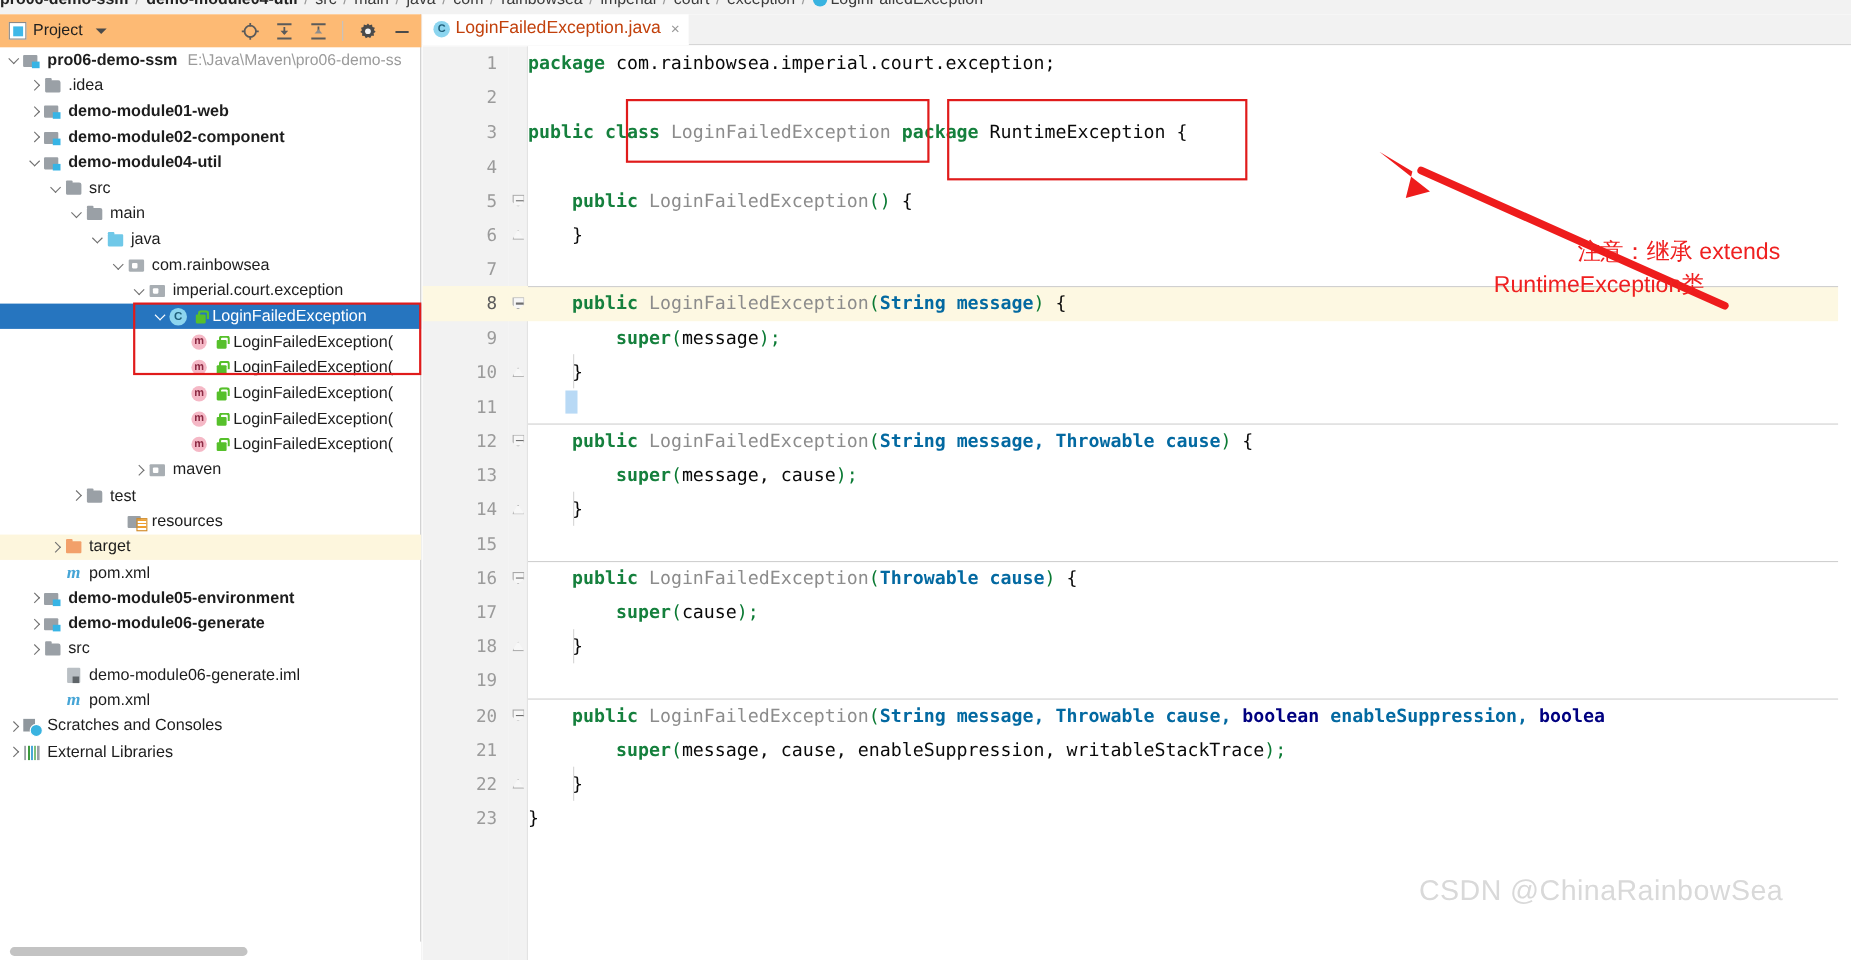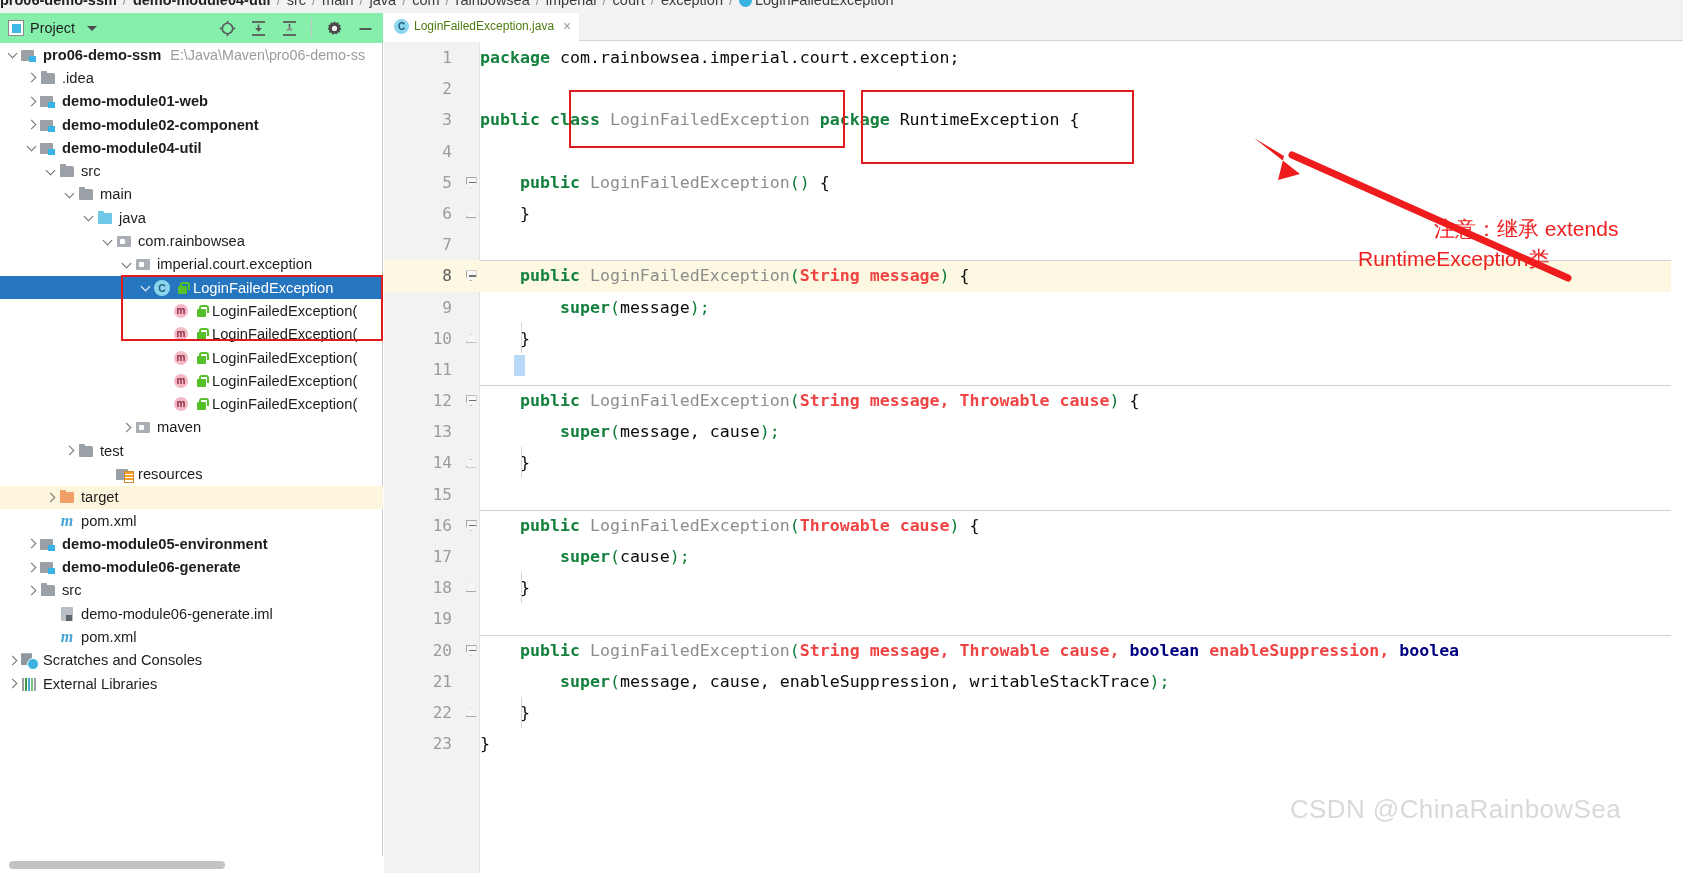--- a/index.html
+++ b/index.html
@@ -37,21 +37,21 @@
   }
 
   
   .project-panel {
     position: absolute; left: 0; top: 13px; width: 383px; height: 860px;
     background: #ffffff;
     border-right: 1px solid #c9c9c9;
   }
   .project-toolbar {
     position: absolute; left: 0; top: 0; width: 383px; height: 30px;
-    background: #86efac;
+    background: #fdba74;
     display: flex; align-items: center;
   }
   .pt-left { display: flex; align-items: center; padding-left: 8px; gap: 6px; }
   .pt-icon-square {
     width: 16px; height: 16px; border: 1.5px solid #8a8a8a; background: #fff;
     display: flex; align-items: center; justify-content: center;
   }
   .pt-icon-square i { display:block; width: 9px; height: 9px; background: #3fb8e8; }
   .pt-label { font-size: 14.5px; color: #1f1f1f; }
   .pt-caret {
@@ -234,21 +234,21 @@
     position: absolute; left: 0; top: 0; height: 28px;
     display: flex; align-items: center; padding: 0 8px 0 10px;
     background: #ffffff;
     border-bottom: 2px solid #ffffff;
   }
   .tab .cicon {
     width: 15px; height: 15px; border-radius: 50%; background: #8cd5ef;
     color: #1f5f7a; font-size: 10px; font-weight: bold; line-height: 15px;
     text-align: center; margin-right: 5px;
   }
-  .tab .tname { font-size: 12px; color: #4d7c0f; }
+  .tab .tname { font-size: 16px; color: #c2410c; }
   .tab .tclose {
     margin-left: 9px; font-size: 14px; color: #9a9a9a; line-height: 1;
   }
 
   .code-wrap {
     position: absolute; left: 0; top: 29px; right: 0; bottom: 0;
     background: #ffffff; overflow: hidden;
   }
   .gutter {
     position: absolute; left: 0; top: 0; width: 78px; bottom: 0;
@@ -291,21 +291,21 @@
     content:""; position:absolute; left:2px; top:4px; width:7px; height:1.3px;
     background:#6f6f6f;
   }
   .fold .endmark {
     width: 11px; height: 9px; border: 1px solid #a8a8a8; background:#f7f7f7;
     clip-path: polygon(0 100%, 50% 0, 100% 100%);
   }
 
   .kw  { color: #15803d; font-weight: bold; }
   .cls-name { color: #8c8c8c; }
-  .typ { color: #ef4444; font-weight: bold; }
+  .typ { color: #0369a1; font-weight: bold; }
   .par { color: #0b7a34; }
   .plain-code { color: #0a0a0a; }
   .kwb { color: #000080; font-weight: bold; }
 
   .methodsep {
     position: absolute; left: 96px; right: 0; top: 0; height: 1px;
     background: #d0d0d0;
   }
   .indentguide {
     position: absolute; width: 1px; background: #d4d4d4;

